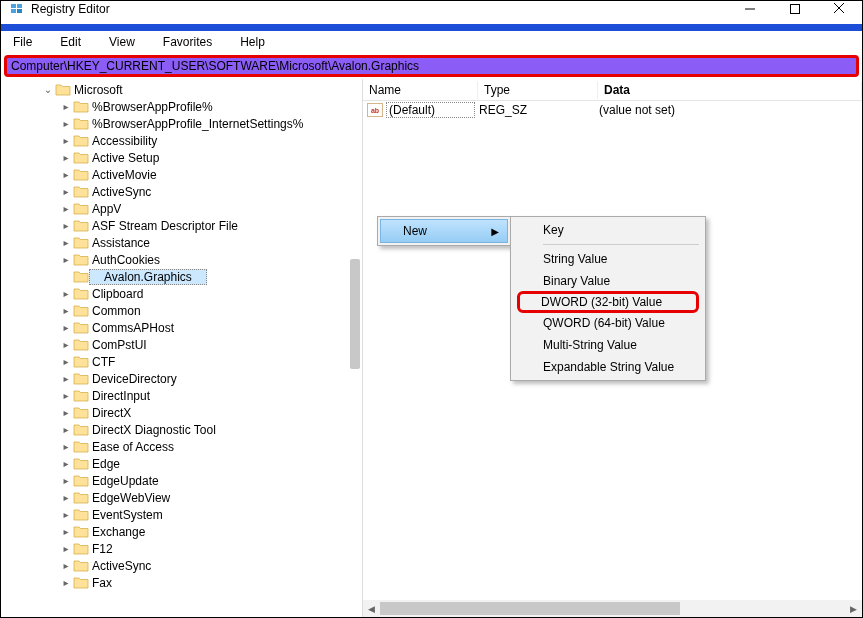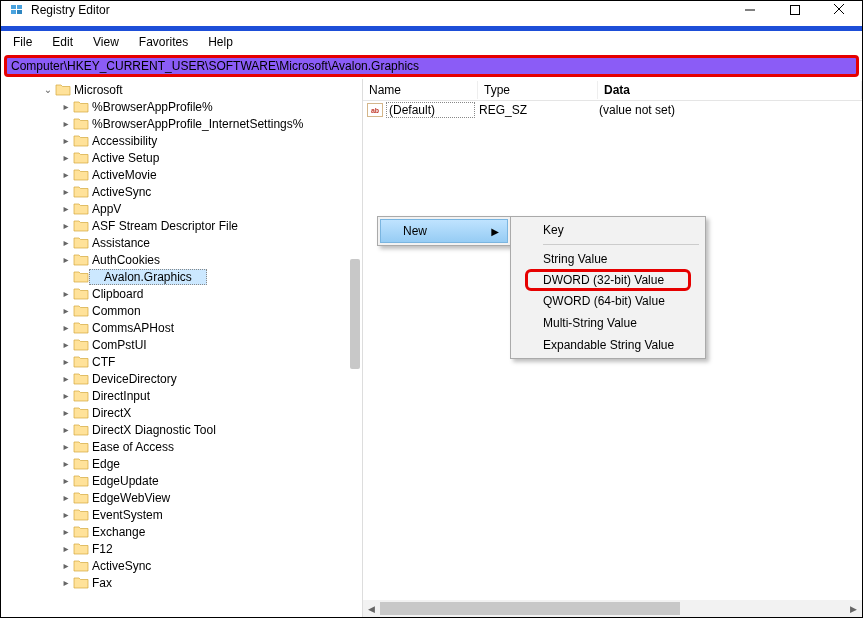--- a/index.html
+++ b/index.html
@@ -13,21 +13,21 @@
       display: flex;
       flex-direction: column;
       overflow: hidden;
       position: relative;
     }
     .titlebar {
       height: 30px;
       display: flex;
       align-items: center;
       padding: 0 0 8px 8px;
-      border-bottom: 5px solid #1d4ed8;
+      border-bottom: 7px solid #1d4ed8;
     }
     .titlebar .app-icon {
       width: 16px;
       height: 16px;
       margin-right: 6px;
       display: flex;
       align-items: center;
       justify-content: center;
     }
     .titlebar .title {
@@ -41,21 +41,21 @@
     .win-btn {
       width: 45px;
       display: flex;
       align-items: center;
       justify-content: center;
       font-size: 14px;
     }
     .menubar {
       display: flex;
       padding: 2px 4px;
-      gap: 4px;
+      gap: 12px;
     }
     .menubar .menu-item {
       padding: 2px 8px;
     }
     .addressbar-wrap {
       padding: 2px 3px;
     }
     .addressbar {
       border: 3px solid #e60000;
       border-radius: 4px;
@@ -231,22 +231,22 @@
       padding: 0 8px 0 30px;
     }
     .ctx-sep {
       height: 1px;
       background: #ccc;
       margin: 3px 4px 3px 30px;
     }
     .ctx-highlight {
       border: 3px solid #e60000;
       border-radius: 6px;
-      margin: -1px 12px;
-      padding: 0 5px 0 15px;
+      margin: -1px 4px;
+      padding: 0 5px 0 21px;
     }
   </style>
 </head>
 <body>
 
 <div class="titlebar">
   <span class="app-icon">
     <svg width="16" height="16" viewBox="0 0 16 16">
       <rect x="2" y="3" width="5" height="4" fill="#4aa3df"></rect>
       <rect x="8" y="3" width="5" height="4" fill="#4aa3df"></rect>
@@ -621,19 +621,20 @@
     <div class="ctx-new-item">
       <span>New</span>
       <span class="arrow">▶</span>
     </div>
   </div>
 
   <div class="context-menu ctx-sub">
     <div class="ctx-sub-item">Key</div>
     <div class="ctx-sep"></div>
     <div class="ctx-sub-item">String Value</div>
+    <div class="ctx-sub-item">Binary Value</div>
     <div class="ctx-sub-item ctx-highlight">DWORD (32-bit) Value</div>
     <div class="ctx-sub-item">QWORD (64-bit) Value</div>
     <div class="ctx-sub-item">Multi-String Value</div>
     <div class="ctx-sub-item">Expandable String Value</div>
   </div>
 
 </div>
 
 </body></html>

